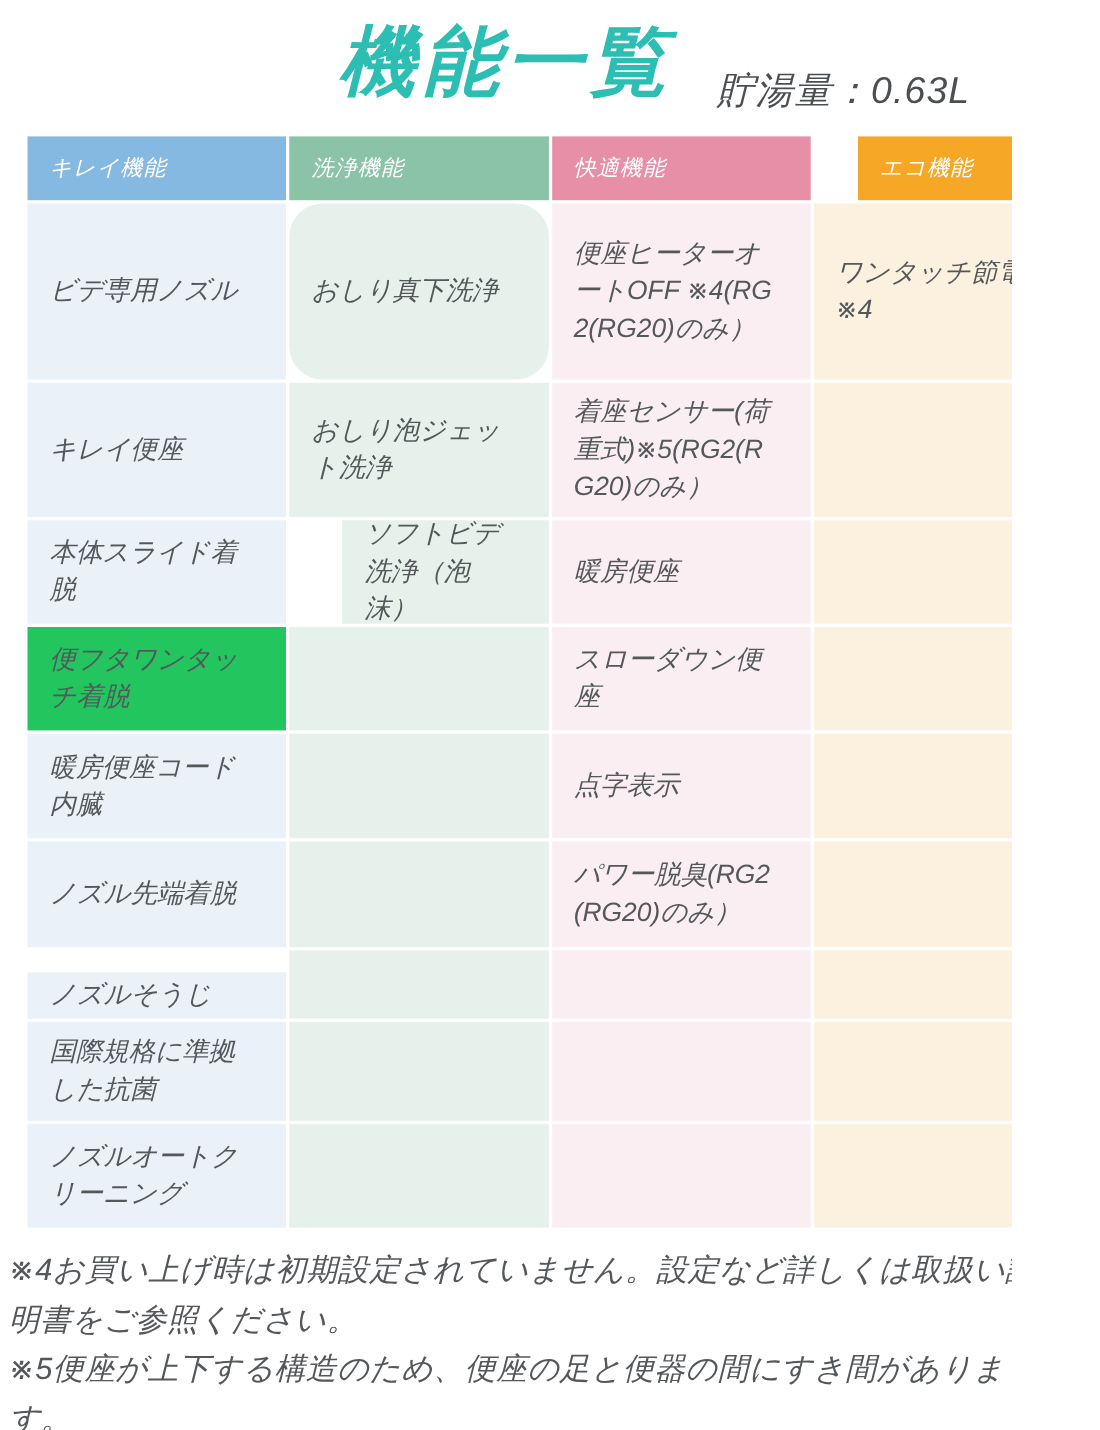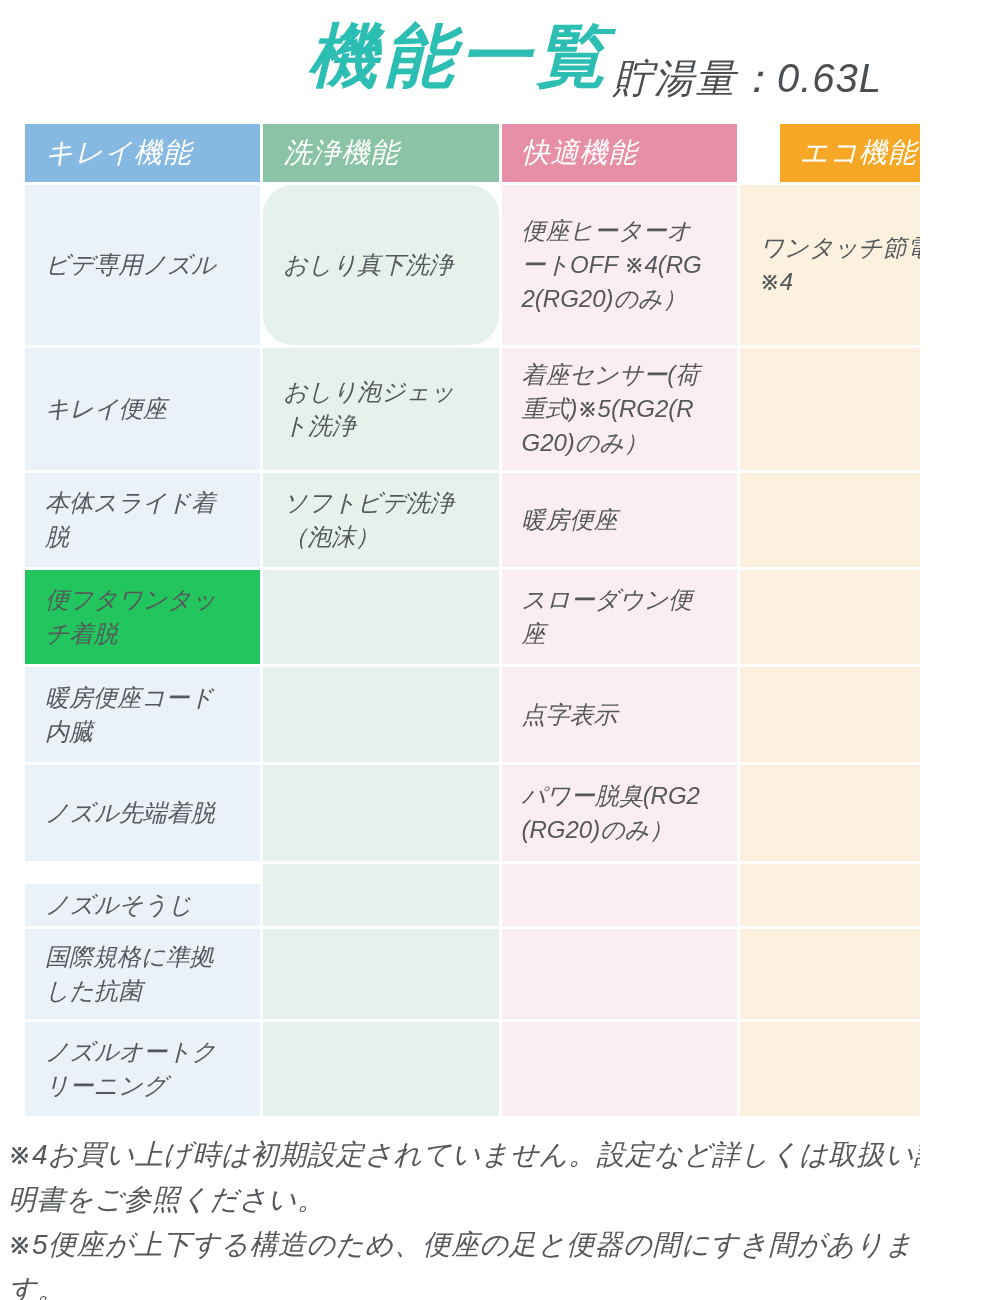--- a/index.html
+++ b/index.html
@@ -30,21 +30,21 @@
     font-size: 70px;
     line-height: 92px;
     font-weight: 800;
     letter-spacing: 6px;
     color: #2cbeb3;
   }
   .capacity {
     position: absolute;
     right: 38px;
     bottom: 8px;
-    font-size: 40px;
+    font-size: 34px;
     font-weight: 500;
     color: #4b4f52;
     letter-spacing: 1px;
   }
 
   
   .feature-table {
     width: 950px;
     margin: 10px auto 0 25px;
     display: grid;
@@ -59,21 +59,21 @@
     box-sizing: border-box;
     padding: 6px 30px 6px 20px;
     font-size: 24px;
     line-height: 34px;
     color: #54585b;
     word-break: break-all;
     overflow-wrap: anywhere;
   }
   .cell.header {
     color: #ffffff;
-    font-size: 28px;
+    font-size: 20px;
     font-weight: 500;
     padding-right: 10px;
     letter-spacing: 1px;
   }
 
   
   .footnotes {
     margin: 16px 10px 0 8px;
     width: 960px;
   }
@@ -101,21 +101,21 @@
       <div class="cell header" style="background: rgb(245, 167, 37); margin-left: 40px;">エコ機能</div>
       <div class="cell" style="background: rgb(234, 241, 248);">ビデ専用ノズル</div>
       <div class="cell" style="background: rgb(231, 241, 236); border-radius: 30px;">おしり真下洗浄</div>
       <div class="cell" style="background: rgb(251, 238, 242);">便座ヒーターオートOFF ※4(RG2(RG20)のみ）</div>
       <div class="cell" style="background: rgb(252, 241, 222);">ワンタッチ節電 ※4</div>
       <div class="cell" style="background: rgb(234, 241, 248);">キレイ便座</div>
       <div class="cell" style="background: rgb(231, 241, 236);">おしり泡ジェット洗浄</div>
       <div class="cell" style="background: rgb(251, 238, 242);">着座センサー(荷重式)※5(RG2(RG20)のみ）</div>
       <div class="cell" style="background: rgb(252, 241, 222);"></div>
       <div class="cell" style="background: rgb(234, 241, 248);">本体スライド着脱</div>
-      <div class="cell" style="background: rgb(231, 241, 236);">ソフトビデ洗浄（泡沫）</div>
+      <div class="cell" style="background: rgb(231, 241, 236); margin-left: 48px;">ソフトビデ洗浄（泡沫）</div>
       <div class="cell" style="background: rgb(251, 238, 242);">暖房便座</div>
       <div class="cell" style="background: rgb(252, 241, 222);"></div>
       <div class="cell" style="background: #22c55e;">便フタワンタッチ着脱</div>
       <div class="cell" style="background: rgb(231, 241, 236);"></div>
       <div class="cell" style="background: rgb(251, 238, 242);">スローダウン便座</div>
       <div class="cell" style="background: rgb(252, 241, 222);"></div>
       <div class="cell" style="background: rgb(234, 241, 248);">暖房便座コード内臓</div>
       <div class="cell" style="background: rgb(231, 241, 236);"></div>
       <div class="cell" style="background: rgb(251, 238, 242);">点字表示</div>
       <div class="cell" style="background: rgb(252, 241, 222);"></div>

